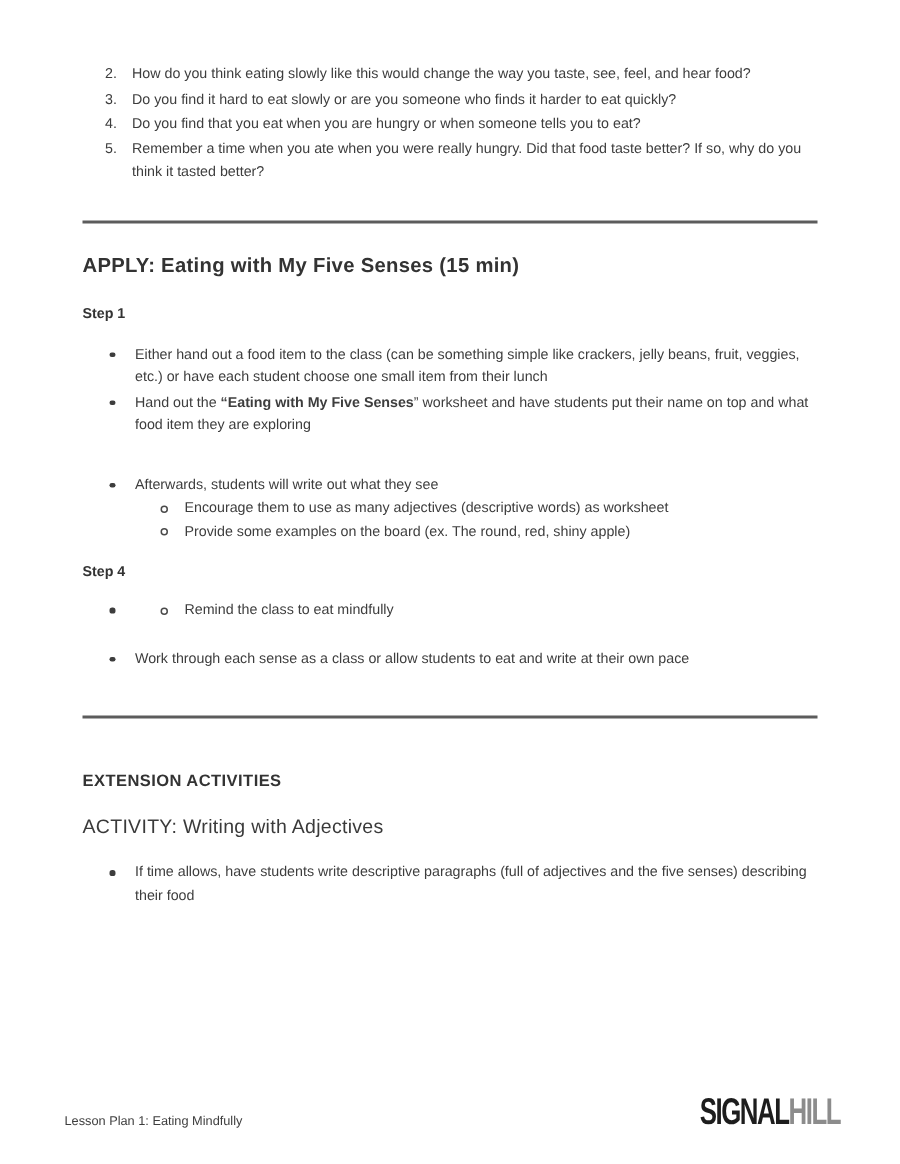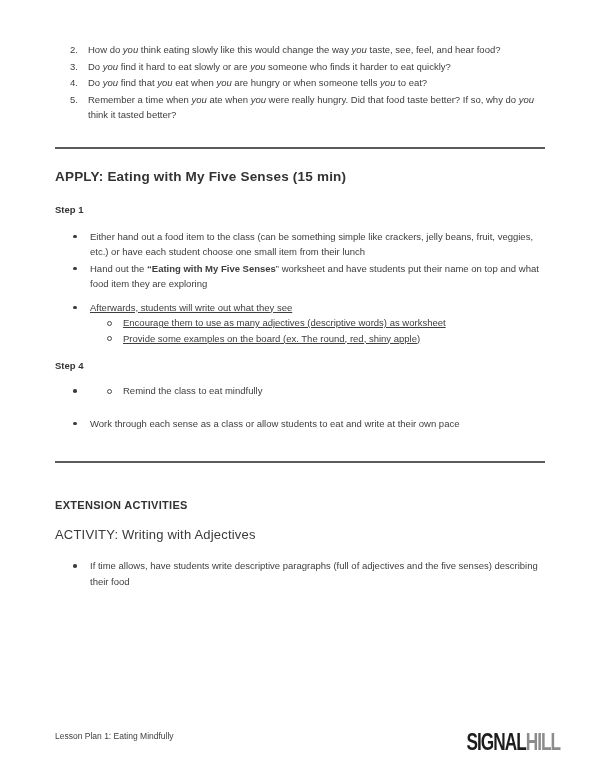--- a/index.html
+++ b/index.html
@@ -16,21 +16,21 @@
   
   ol.questions { list-style:none; margin:0; padding:0; }
   ol.questions li {
     position:relative;
     padding-left:33px;
     font-size:9.5px; line-height:15.5px;
     margin-bottom:1px;
   }
   ol.questions .num { position:absolute; left:15px; top:0; }
 
-  .it { font-style:italic; }
+  .it { }
   .bd { font-weight:bold;text-align:center; }
 
   
   hr.rule {
     border:none; border-top:2px solid #5c5c5c;
     margin:24px 0 0 0;
   }
   hr.rule.second { margin-top:30px; }
 
   
@@ -76,27 +76,27 @@
     position:relative;
     padding-left:33px;
     font-size:9.5px; line-height:15.5px;
   }
   ul.subbullets > li::before {
     content:"";
     position:absolute; left:17px; top:5.5px;
     width:3px; height:3px; border-radius:50%;
     background:transparent; border:1px solid #4a4a4a;
   }
-  li.gap8 { margin-top:8px;text-decoration:underline; }
+  li.gap8 { margin-top:24px; }
   li.gap16 { margin-top:17px; }
 
   
   .footer {
-    position:absolute; left:55px; right:40px; bottom:24px;
-    display:flex; justify-content:space-between; align-items:flex-start;
+    position:absolute; left:43px; right:40px; bottom:24px;
+    display:flex; justify-content:space-between; align-items:flex-end;
   }
   .footer-label { font-size:8.5px; color:#3d3d3d; }
   .logo {
     font-weight:bold; font-size:21px; line-height:1;
     letter-spacing:-1.2px;
     transform:scaleX(0.82) scaleY(1.18);
     transform-origin:right center;
     white-space:nowrap;
   }
   .logo .part1 { color:#1d1d1d; }

